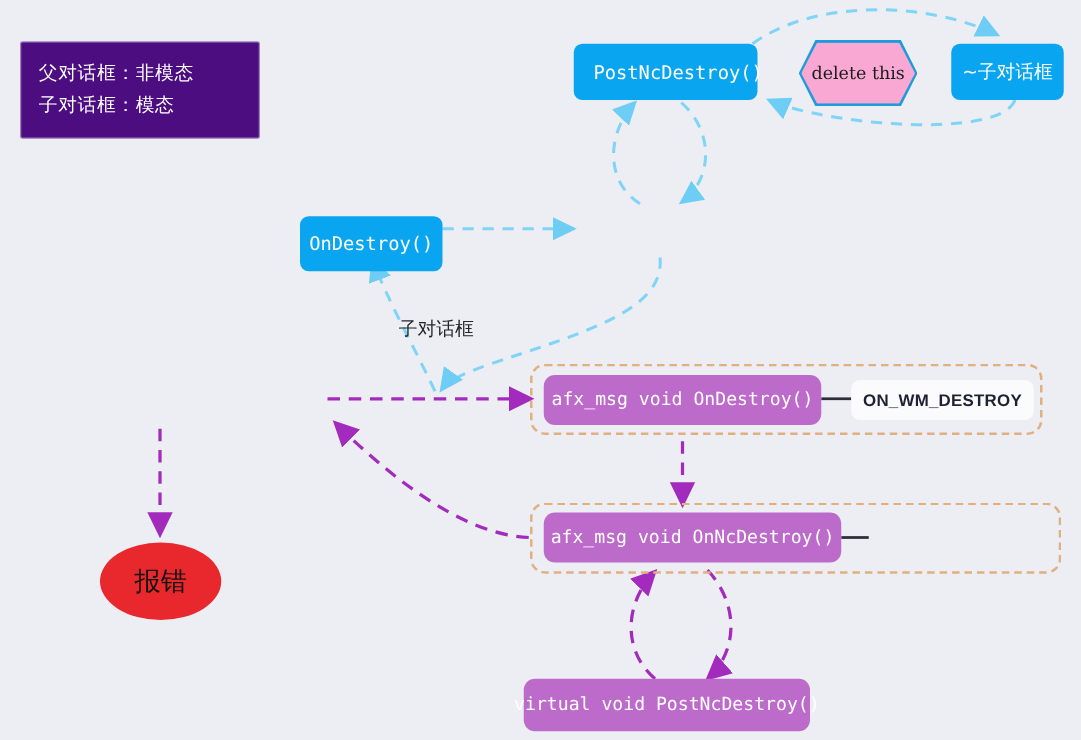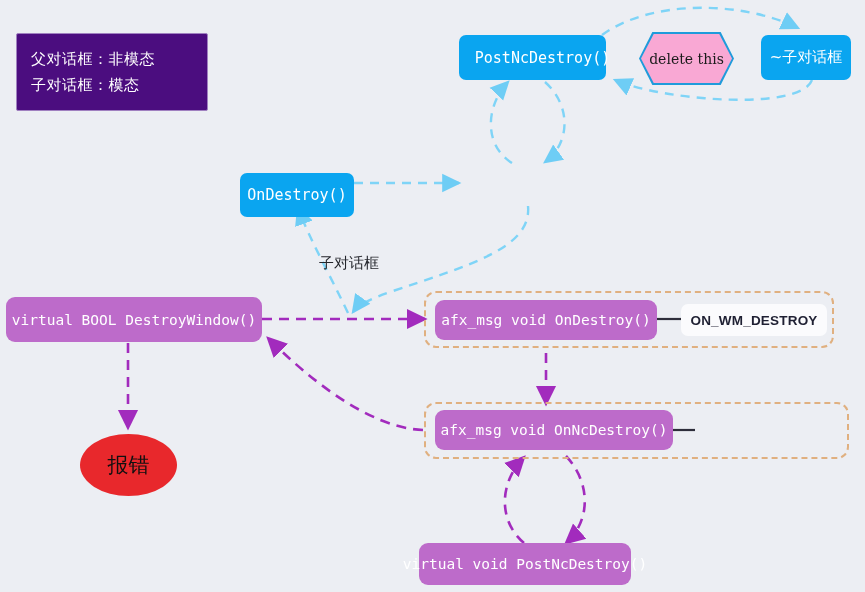--- a/index.html
+++ b/index.html
@@ -162,26 +162,25 @@
     <div class="hex-inner">delete this</div>
   </div>
 
   <div class="node blue cn" style="left:761px;top:35px;width:90px;height:45px;">~子对话框</div>
 
   <div class="node blue" style="left:240px;top:173px;width:114px;height:44px;">OnDestroy()</div>
 
 
   <div class="annot" style="left:319px;top:254px;text-align:right;">子对话框</div>
 
-  <div class="node purple" style="left:6px;top:297px;width:256px;height:45px;">virtual BOOL DestroyWindow()</div>
 
   <div class="node red" style="left:80px;top:434px;width:97px;height:62px;">报错</div>
 
   <div class="node purple" style="left:435px;top:300px;width:222px;height:40px;">afx_msg void OnDestroy()</div>
 
   <div class="node maplabel" style="left:681px;top:304px;width:146px;height:32px;">ON_WM_DESTROY</div>
 
   <div class="node purple" style="left:435px;top:410px;width:238px;height:40px;">afx_msg void OnNcDestroy()</div>
 
 
-  <div class="node purple" style="left:419px;top:543px;width:212px;height:42px;">virtual void PostNcDestroy()</div>
+  <div class="node purple" style="left:419px;top:543px;width:229px;height:42px;">virtual void PostNcDestroy()</div>
 
 </div>
 
 </body></html>

